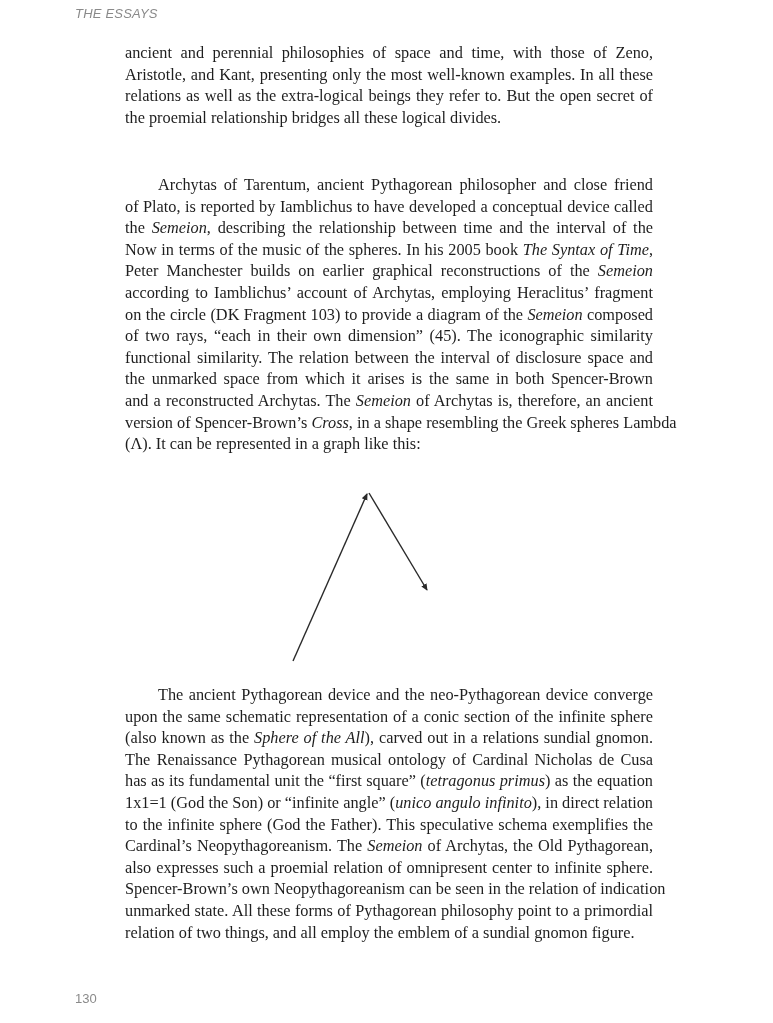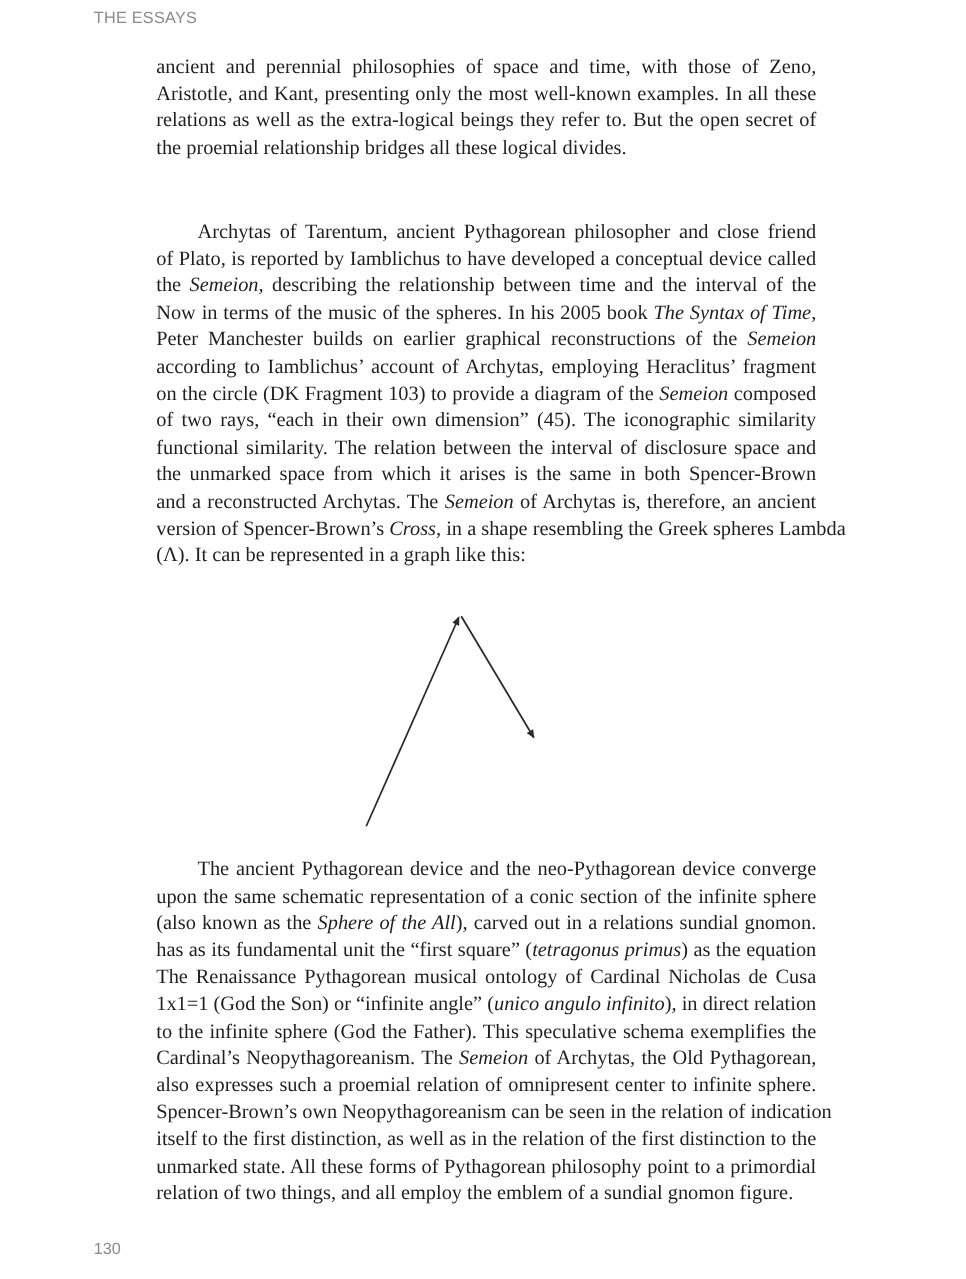--- a/index.html
+++ b/index.html
@@ -1,20 +1,20 @@
 <!DOCTYPE html>
 <html><head>
   <meta charset="utf-8">
   <style>
     html, body { margin: 0; padding: 0; background: #ffffff; }
     body { width: 773px; height: 1023px; position: relative; overflow: hidden; }
     .running-head {
       position: absolute; left: 75px; top: 6px;
       font-family: "Liberation Sans", sans-serif; font-size: 13px;
-      color: #8a8a8a; letter-spacing: 0.2px;
+      color: #8a8a8a; letter-spacing: 0.2px; font-style: italic;
     }
     .page-number {
       position: absolute; left: 75px; top: 991px;
       font-family: "Liberation Sans", sans-serif; font-size: 13px; color: #8a8a8a; text-align: center;
     }
     .body-text {
       position: absolute; left: 125px; width: 528px;
       font-family: "Liberation Serif", serif; font-size: 16.3px;
       line-height: 21.6px; color: #1e1e1e;
       text-align: justify; margin: 0;
@@ -62,25 +62,24 @@
     </marker>
   </defs>
   <line x1="33" y1="181" x2="107" y2="14" stroke="#2a2a2a" stroke-width="1.4" marker-end="url(#arrowhead)"></line>
   <line x1="109" y1="13" x2="167" y2="110" stroke="#2a2a2a" stroke-width="1.4" marker-end="url(#arrowhead)"></line>
 </svg>
 
 <p class="body-text" id="p3">
   <span class="line indent">The ancient Pythagorean device and the neo-Pythagorean device converge</span>
   <span class="line">upon the same schematic representation of a conic section of the infinite sphere</span>
   <span class="line"><span>(also known as the </span><em>Sphere of the All</em><span>), carved out in a relations sundial gnomon.</span></span>
+  <span class="line">The Renaissance Pythagorean musical ontology of Cardinal Nicholas de Cusa</span>
   <span class="line"><span>has as its fundamental unit the “first square” (</span><em>tetragonus primus</em><span>) as the equation</span></span>
-  <span class="line">The Renaissance Pythagorean musical ontology of Cardinal Nicholas de Cusa</span>
   <span class="line"><span>1x1=1 (God the Son) or “infinite angle” (</span><em>unico angulo infinito</em><span>), in direct relation</span></span>
   <span class="line">to the infinite sphere (God the Father). This speculative schema exemplifies the</span>
   <span class="line"><span>Cardinal’s Neopythagoreanism. The </span><em>Semeion</em><span> of Archytas, the Old Pythagorean,</span></span>
   <span class="line">also expresses such a proemial relation of omnipresent center to infinite sphere.</span>
   <span class="line">Spencer-Brown’s own Neopythagoreanism can be seen in the relation of indication</span>
-  <span class="line">itself to the first distinction, as well as in the relation of the first distinction to the</span>
   <span class="line">unmarked state. All these forms of Pythagorean philosophy point to a primordial</span>
   <span class="line last">relation of two things, and all employ the emblem of a sundial gnomon figure.</span>
 </p>
 
 <div class="page-number">130</div>
 
 </body></html>

